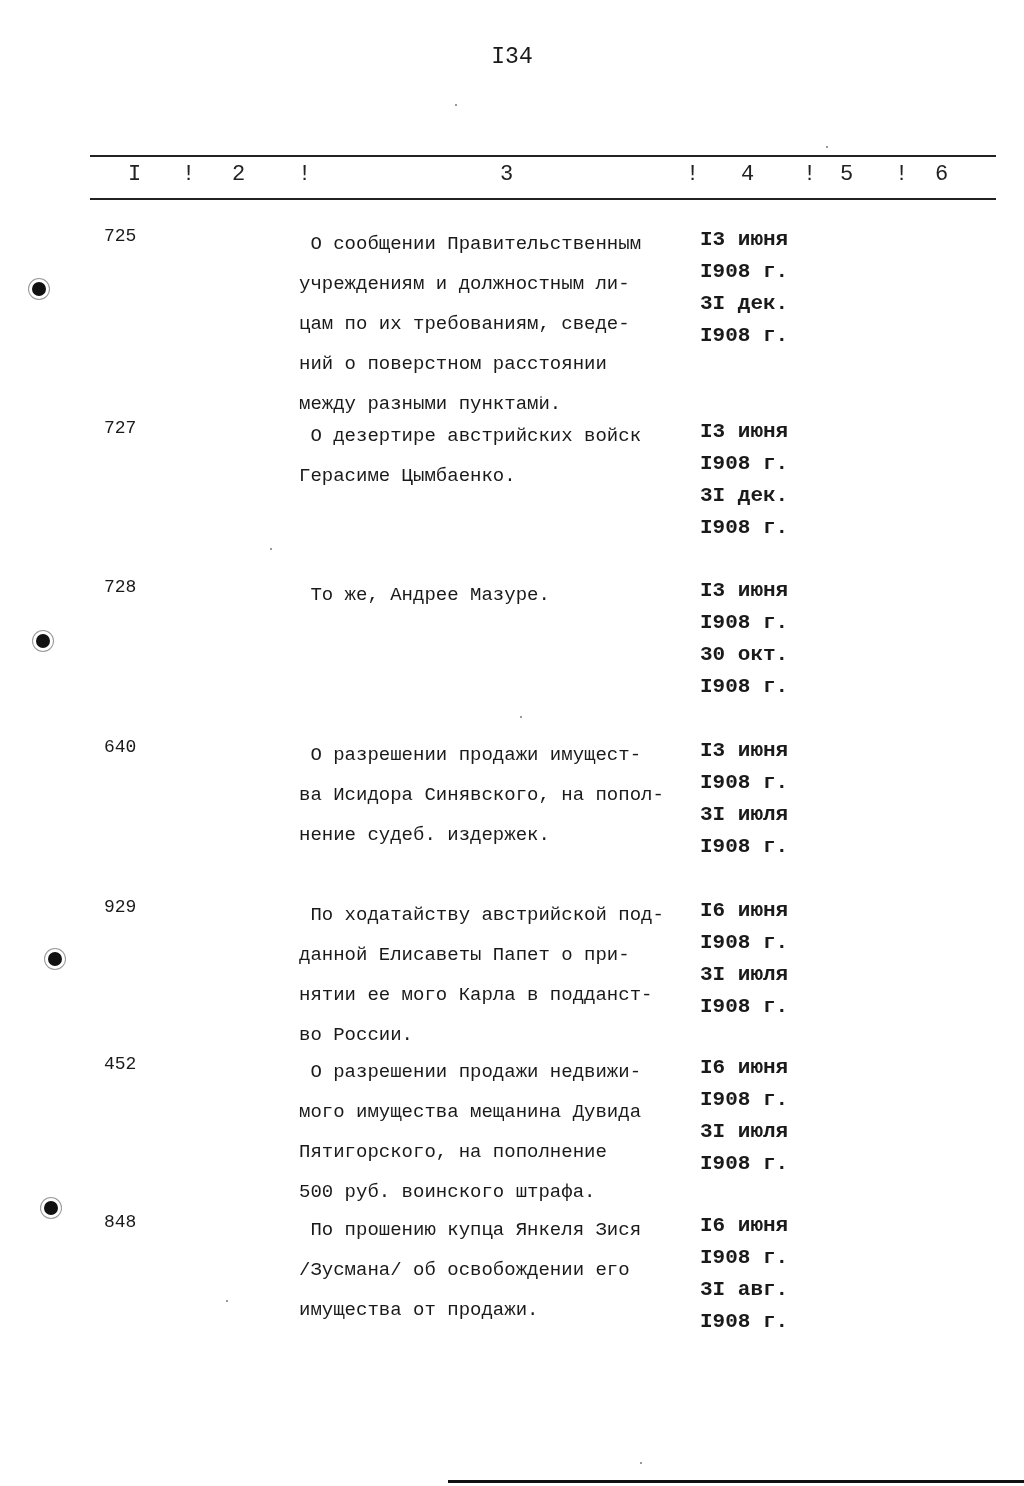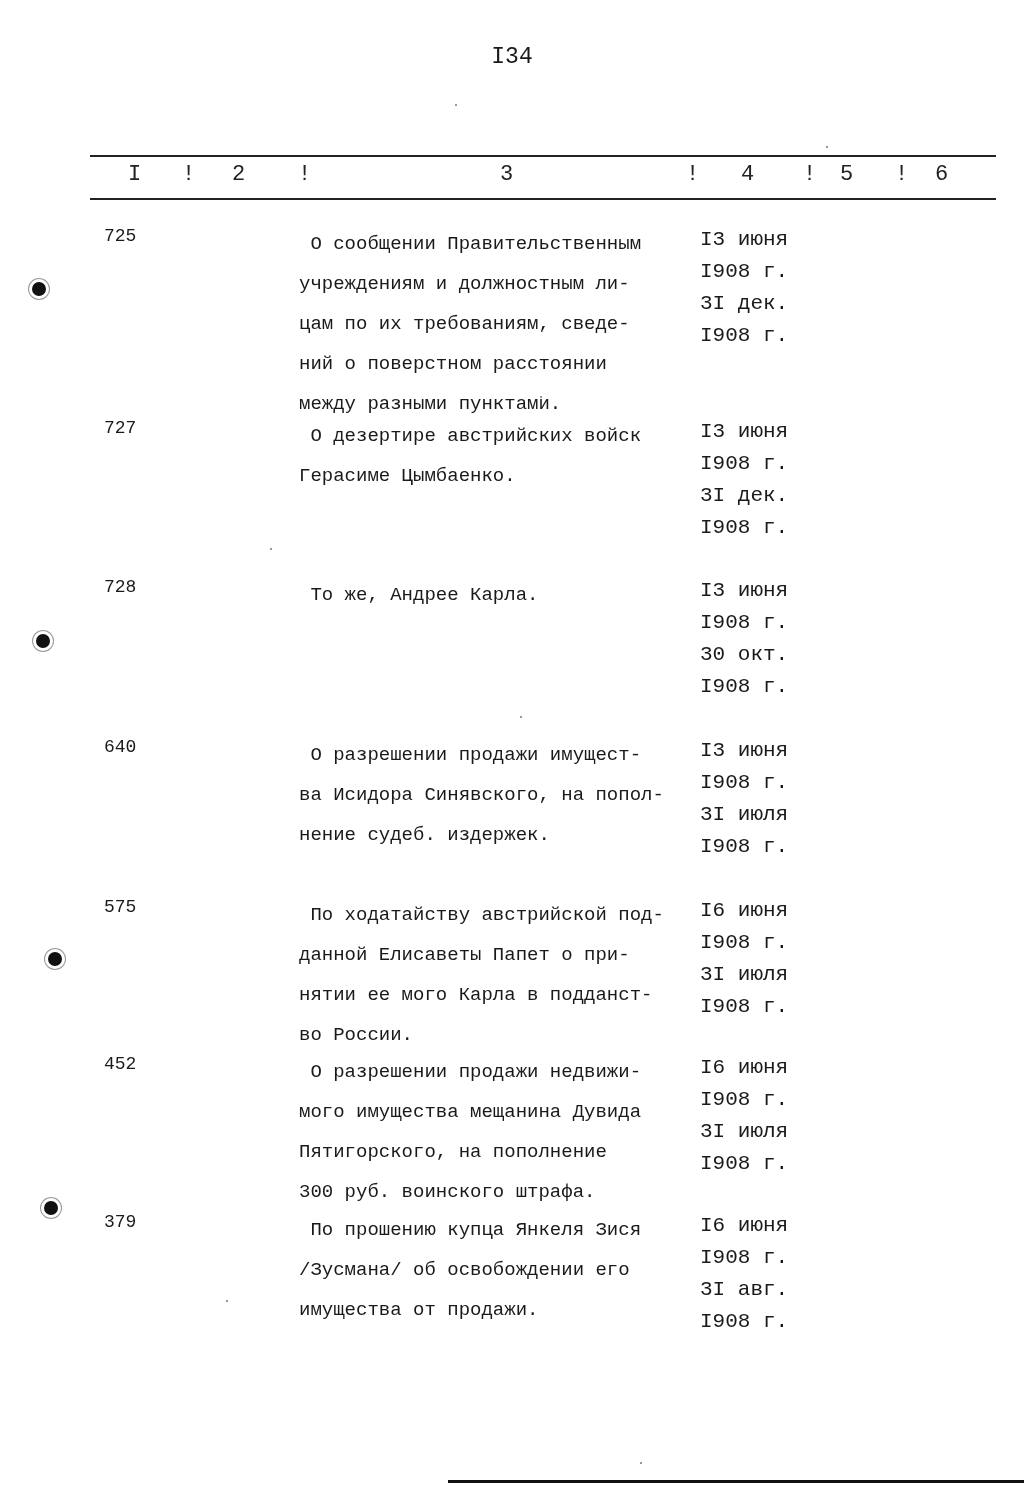--- a/index.html
+++ b/index.html
@@ -22,21 +22,21 @@
     position: absolute; top: 162px; font-size: 22px; color: #222;
   }
   .entry { position: absolute; left: 0; width: 1024px; }
   .entry-num {
     position: absolute; left: 104px; font-size: 18px;
   }
   .entry-desc {
     position: absolute; left: 299px; font-size: 19px; line-height: 40px; white-space: pre;
   }
   .entry-dates {
-    position: absolute; left: 700px; font-size: 21px; line-height: 32px; white-space: pre;
+    position: absolute; left: 700px; font-size: 21px; line-height: 32px; white-space: pre; font-weight: bold;
   }
   .punch {
     position: absolute; width: 14px; height: 14px; border-radius: 50%;
     background: #111; box-shadow: 0 0 0 3px #fff, 0 0 0 4px #999;
   }
   .speck { position: absolute; width: 2px; height: 2px; background: #777; border-radius: 50%; }
 </style>
 </head>
 <body>
 
@@ -80,64 +80,64 @@
     <span class="entry-desc" style="top:-2px"> О дезертире австрийских войск
 Герасиме Цымбаенко.</span>
     <span class="entry-dates" style="top:-2px">I3 июня
 I908 г.
 3I дек.
 I908 г.</span>
   </div>
 
   <div class="entry" style="top:577px">
     <span class="entry-num">728</span>
-    <span class="entry-desc" style="top:-2px"> То же, Андрее Карла.</span>
+    <span class="entry-desc" style="top:-2px"> То же, Андрее Мазуре.</span>
     <span class="entry-dates" style="top:-2px">I3 июня
 I908 г.
 30 окт.
 I908 г.</span>
   </div>
 
   <div class="entry" style="top:737px">
     <span class="entry-num">640</span>
     <span class="entry-desc" style="top:-2px"> О разрешении продажи имущест-
 ва Исидора Синявского, на попол-
 нение судеб. издержек.</span>
     <span class="entry-dates" style="top:-2px">I3 июня
 I908 г.
 3I июля
 I908 г.</span>
   </div>
 
   <div class="entry" style="top:897px">
-    <span class="entry-num">575</span>
+    <span class="entry-num">929</span>
     <span class="entry-desc" style="top:-2px"> По ходатайству австрийской под-
 данной Елисаветы Папет о при-
 нятии ее мого Карла в подданст-
 во России.</span>
     <span class="entry-dates" style="top:-2px">I6 июня
 I908 г.
 3I июля
 I908 г.</span>
   </div>
 
   <div class="entry" style="top:1054px">
     <span class="entry-num">452</span>
     <span class="entry-desc" style="top:-2px"> О разрешении продажи недвижи-
 мого имущества мещанина Дувида
 Пятигорского, на пополнение
-300 руб. воинского штрафа.</span>
+500 руб. воинского штрафа.</span>
     <span class="entry-dates" style="top:-2px">I6 июня
 I908 г.
 3I июля
 I908 г.</span>
   </div>
 
   <div class="entry" style="top:1212px">
-    <span class="entry-num">379</span>
+    <span class="entry-num">848</span>
     <span class="entry-desc" style="top:-2px"> По прошению купца Янкеля Зися
 /Зусмана/ об освобождении его
 имущества от продажи.</span>
     <span class="entry-dates" style="top:-2px">I6 июня
 I908 г.
 3I авг.
 I908 г.</span>
   </div>
 
   <div class="rule footer"></div>

